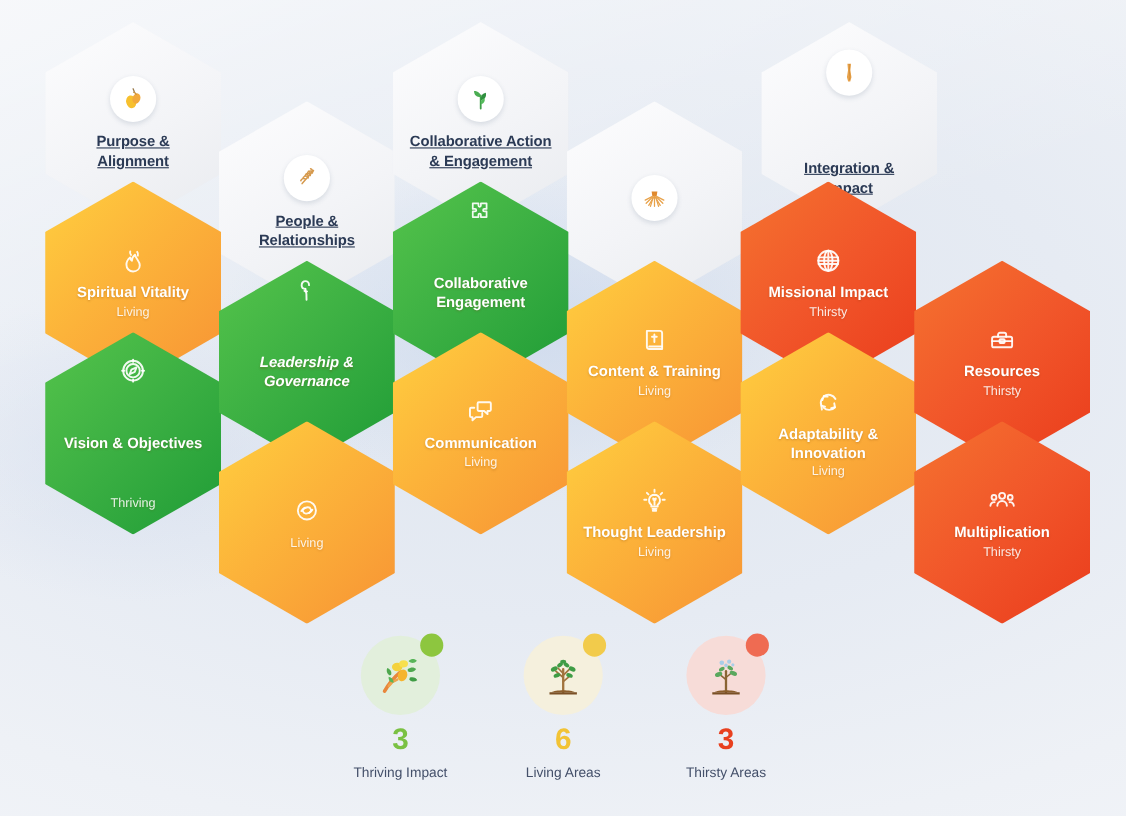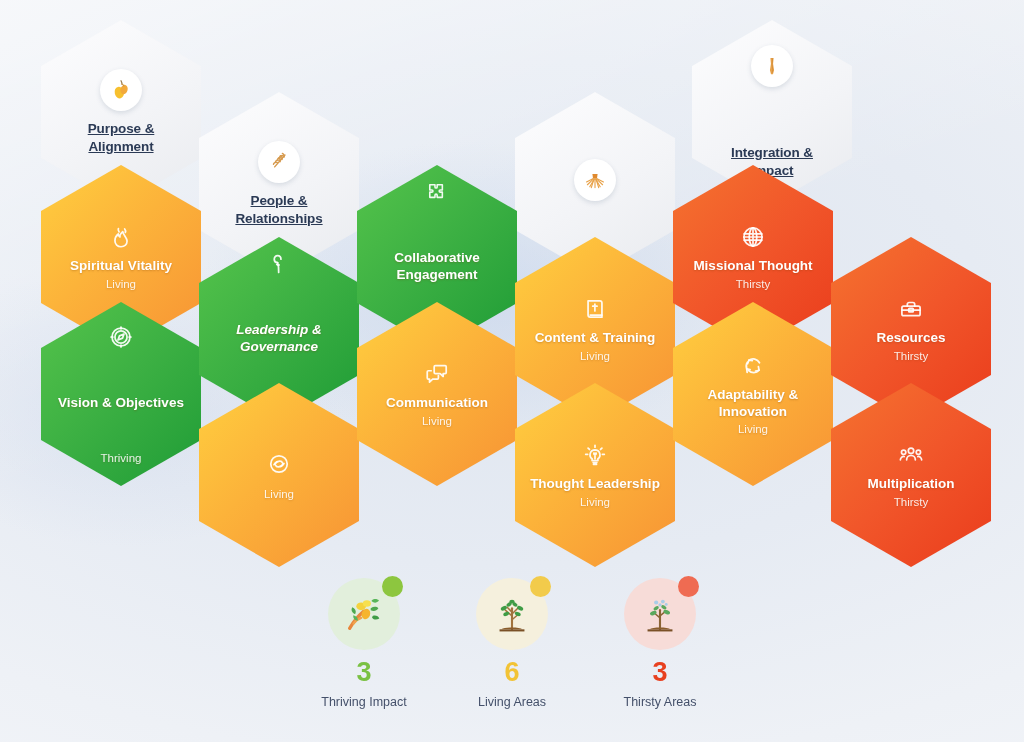--- a/index.html
+++ b/index.html
@@ -136,20 +136,31 @@
             <path d="M14 8.3c-1.6-.5-3.1.2-3.5 1.6"></path>
             <path d="M12.2 10.4c-1.6-.5-3.1.2-3.5 1.6"></path>
             <path d="M10.4 12.5c-1.6-.5-3.1.2-3.5 1.6"></path>
             <path d="M16.6 7.6c.6-1.5-.1-3-1.5-3.5"></path>
             <path d="M14.8 9.7c.6-1.5-.1-3-1.5-3.5"></path>
             <path d="M13 11.8c.6-1.5-.1-3-1.5-3.5"></path>
           </g>
         </svg>
       </div>
       <div class="hex-title">People &amp;<br>Relationships</div>
+    </div>
+    <div class="hex cat" style="left: 357px; top: 20px;">
+      <div class="icon-bubble">
+        <svg width="26" height="26" viewBox="0 0 24 24">
+          <path d="M12 20V9" fill="none" stroke="#3e9e48" stroke-width="1.5" stroke-linecap="round"></path>
+          <path d="M12 10.5c-3.6 0-5.6-2-5.6-5.2 3.6 0 5.6 2 5.6 5.2z" fill="#4aad52"></path>
+          <path d="M12.4 13c3.3-.8 4.6-3.2 3.9-6.3-3.3.8-4.6 3.2-3.9 6.3z" fill="#2f8f3f"></path>
+          <path d="M12.2 16.4c2.6-.6 3.7-2.5 3.1-5-2.6.6-3.7 2.5-3.1 5z" fill="#55bb5c"></path>
+        </svg>
+      </div>
+      <div class="hex-title">Collaborative Action<br>&amp; Engagement</div>
     </div>
     <div class="hex cat" style="left: 515px; top: 92px;">
       <div class="icon-bubble">
         <svg width="26" height="26" viewBox="0 0 24 24">
           <path d="M9.6 6.5h4.8l-.6 4H10.2z" fill="#e0892e"></path>
           <g stroke="#e8a24a" stroke-width="1.05" stroke-linecap="round" fill="none">
             <path d="M12 10.5V19"></path>
             <path d="M11.4 11.2 7.2 18.2"></path>
             <path d="M12.6 11.2l4.2 7"></path>
             <path d="M10.6 11 5 16.4"></path>
@@ -260,21 +271,21 @@
       <div class="hex-sub">Living</div>
     </div>
     <div class="hex status st-thirsty" style="left: 673px; top: 165px;">
       <div class="outline-icon">
         <svg width="26" height="26" viewBox="0 0 24 24">
           <circle cx="12" cy="12" r="8.4" fill="none" stroke="rgba(255,255,255,0.92)" stroke-width="1.6" stroke-linecap="round" stroke-linejoin="round"></circle>
           <ellipse cx="12" cy="12" rx="3.5" ry="8.4" fill="none" stroke="rgba(255,255,255,0.92)" stroke-width="1.6" stroke-linecap="round" stroke-linejoin="round"></ellipse>
           <path d="M3.8 9.2h16.4M3.8 14.8h16.4M3.6 12h16.8M12 3.6v16.8" fill="none" stroke="rgba(255,255,255,0.92)" stroke-width="1.6" stroke-linecap="round" stroke-linejoin="round"></path>
         </svg>
       </div>
-      <div class="hex-title">Missional Thought</div>
+      <div class="hex-title">Missional Impact</div>
       <div class="hex-sub">Thirsty</div>
     </div>
     <div class="hex status st-living" style="left: 673px; top: 302px;">
       <div class="outline-icon">
         <svg width="26" height="26" viewBox="0 0 24 24">
           <path d="M8.2 6.7A6.6 6.6 0 0 1 18 9" fill="none" stroke="rgba(255,255,255,0.92)" stroke-width="1.6" stroke-linecap="round" stroke-linejoin="round"></path>
           <path d="M17.6 15.9A6.6 6.6 0 0 1 8 16.2" fill="none" stroke="rgba(255,255,255,0.92)" stroke-width="1.6" stroke-linecap="round" stroke-linejoin="round"></path>
           <path d="M6.2 14.6A6.6 6.6 0 0 1 7 8.4" fill="none" stroke="rgba(255,255,255,0.92)" stroke-width="1.6" stroke-linecap="round" stroke-linejoin="round"></path>
           <path d="M8.2 6.7 7 9.9M8.2 6.7 11.4 7" fill="none" stroke="rgba(255,255,255,0.92)" stroke-width="1.6" stroke-linecap="round" stroke-linejoin="round"></path>
           <path d="M17.6 15.9 14.4 16.6M17.6 15.9 17 12.6" fill="none" stroke="rgba(255,255,255,0.92)" stroke-width="1.6" stroke-linecap="round" stroke-linejoin="round"></path>

